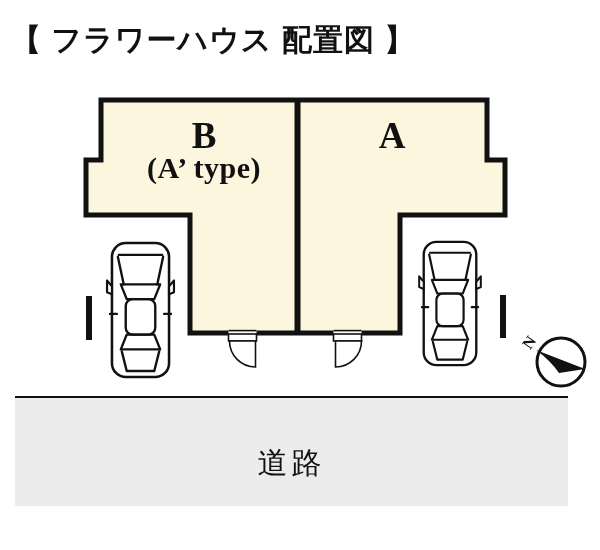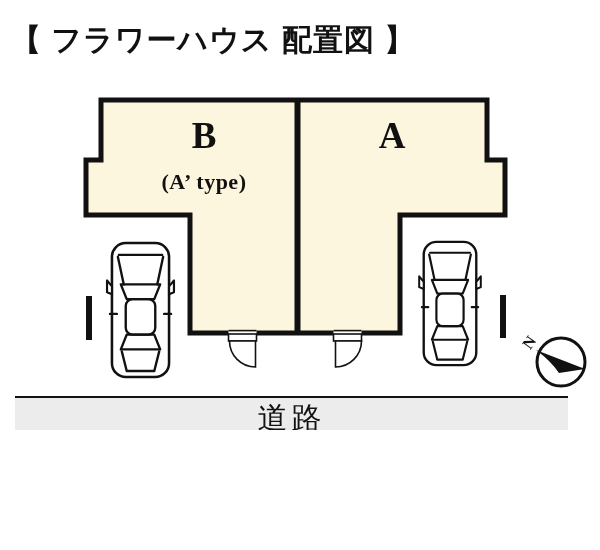--- a/index.html
+++ b/index.html
@@ -1,17 +1,17 @@
 <!DOCTYPE html>
 <html style="--page-bg: #FFFFFF; --building-fill: #FBF6DD; --wall: #111111; --ink: #111111; --road-fill: #ECECEC;"><head>
 <meta charset="utf-8">
 <style>
   html,body{margin:0;padding:0;background:#fff;}
   .canvas{
-    position:relative;width:600px;height:430px;overflow:hidden;
+    position:relative;width:600px;height:506px;overflow:hidden;
     background:var(--page-bg,#fff);
     font-family:"Liberation Sans",sans-serif;
     color:var(--ink,#111);
   }
   .title{
     position:absolute;left:11px;top:20px;
     font-size:30px;font-weight:bold;letter-spacing:1px;
     color:var(--ink,#111);white-space:nowrap;
   }
   .plan-svg{position:absolute;left:0;top:0;}
@@ -23,27 +23,27 @@
   .marker{fill:var(--ink,#111);}
   .car-line{stroke:var(--ink,#111);stroke-width:2.4;fill:none;stroke-linejoin:round;stroke-linecap:round;}
   .car-body{stroke:var(--ink,#111);stroke-width:2.6;fill:#fff;stroke-linejoin:round;}
   .car-part{stroke:var(--ink,#111);stroke-width:2.2;fill:#fff;stroke-linejoin:round;}
   .compass-circle{fill:#fff;stroke:var(--ink,#111);stroke-width:3;}
   .compass-needle{fill:var(--ink,#111);stroke:none;}
   .compass-n{font-family:"Liberation Serif",serif;font-weight:bold;font-size:16px;fill:var(--ink,#111);}
   .unit-label{position:absolute;width:160px;text-align:center;color:var(--ink,#111);
     font-family:"Liberation Serif",serif;font-weight:bold;}
   .unit-name{font-size:37px;line-height:36px;display:block;}
-  .unit-type{font-size:22px;line-height:24px;display:block;margin-top:16px;letter-spacing:0.5px;}
+  .unit-type{font-size:30px;line-height:24px;display:block;margin-top:2px;letter-spacing:0.5px;}
   .road{
     position:absolute;left:15px;top:396px;width:553px;height:135px;box-sizing:border-box;
     background:var(--road-fill,#ECECEC);
     border-top:2px solid var(--ink,#111);
     border-bottom:3px solid var(--ink,#111);
-    display:flex;align-items:flex-start;justify-content:center;
+    display:flex;align-items:center;justify-content:center;
   }
   .road-label{font-size:30px;letter-spacing:4px;color:var(--ink,#111);}
 </style>
 </head>
 <body>
 
 <div class="canvas">
 
   <div class="title">【 フラワーハウス 配置図 】</div>
 

